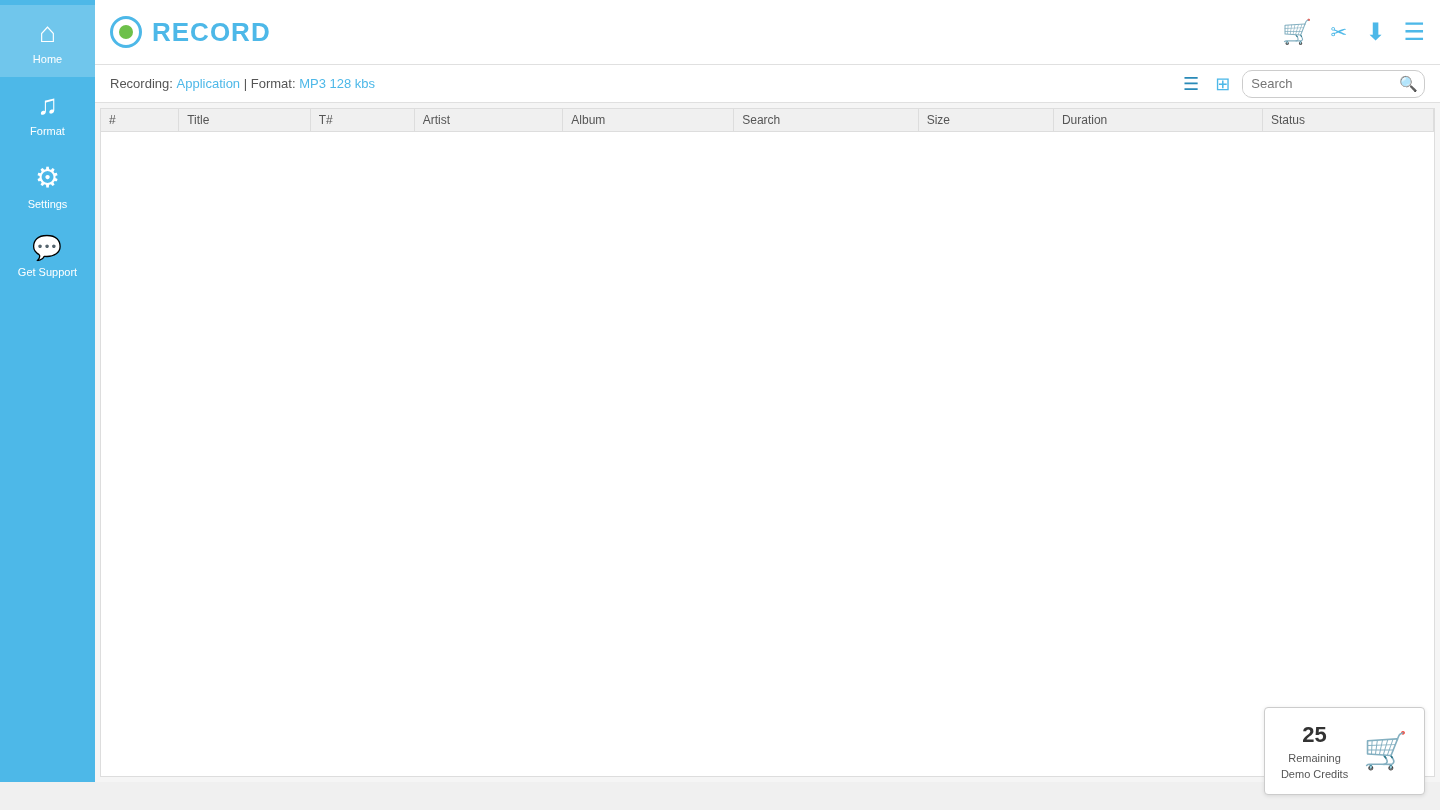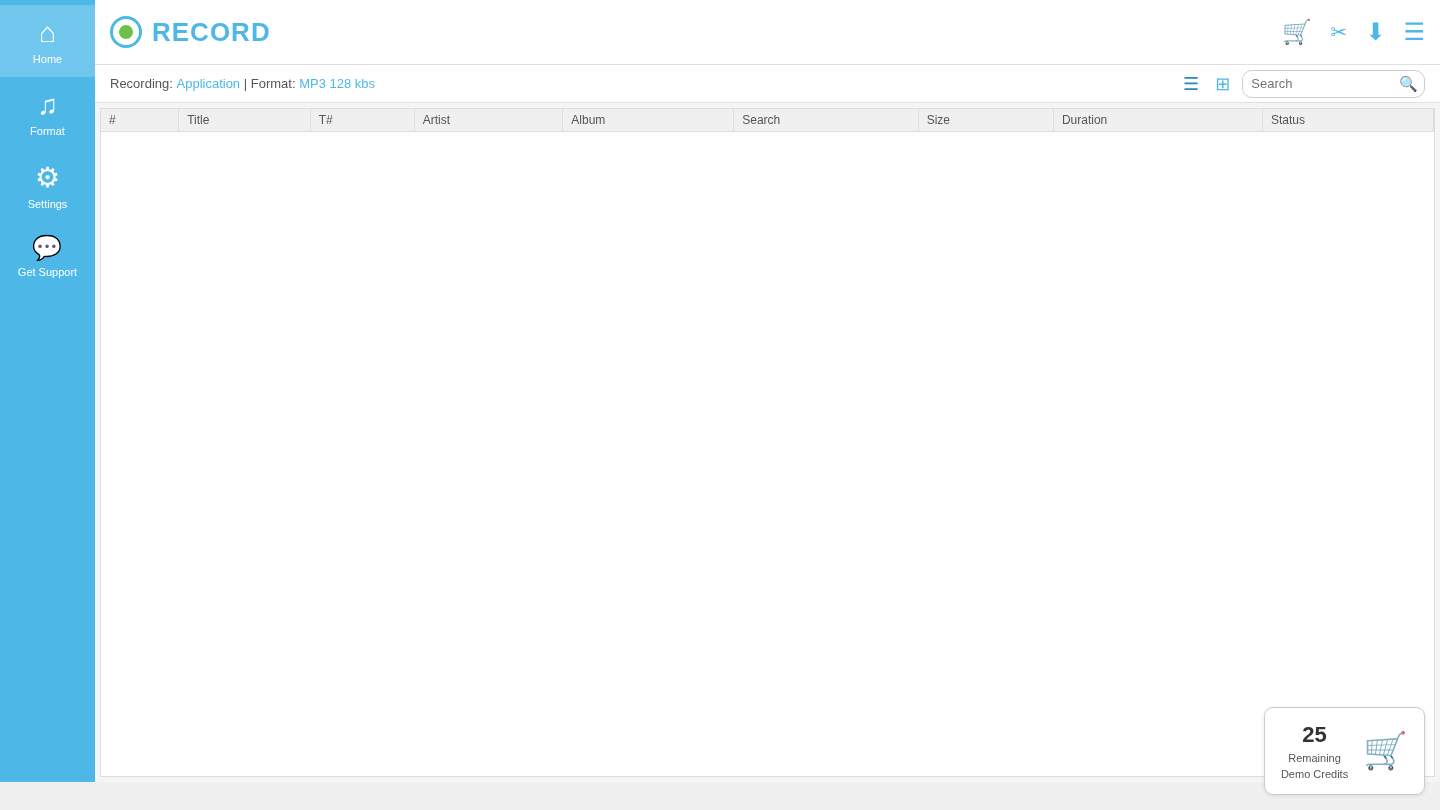--- a/index.html
+++ b/index.html
@@ -208,21 +208,21 @@
       white-space: nowrap;
     }
 
     
     .demo-credits {
       position: absolute;
       bottom: 15px;
       right: 15px;
       background: white;
       border: 1px solid #ccc;
-      border-radius: 9px;
+      border-radius: 4px;
       padding: 12px 16px;
       display: flex;
       align-items: center;
       gap: 15px;
       box-shadow: 0 1px 4px rgba(0,0,0,0.1);
     }
     .credits-text {
       text-align: center;
       line-height: 1.4;
     }

